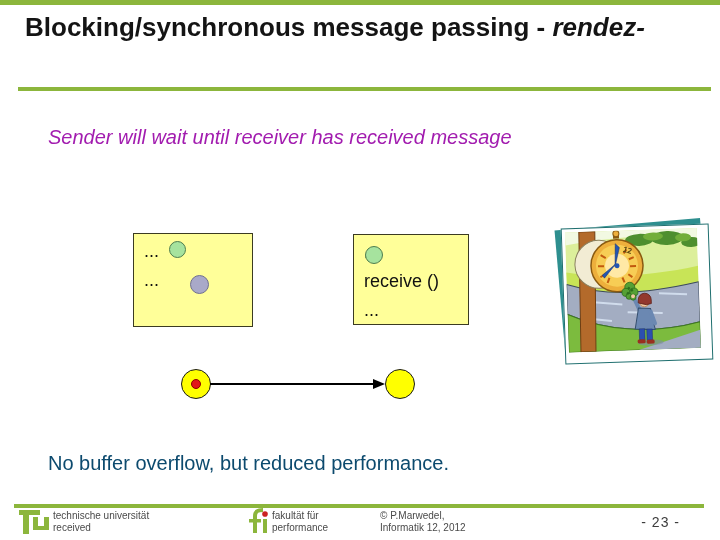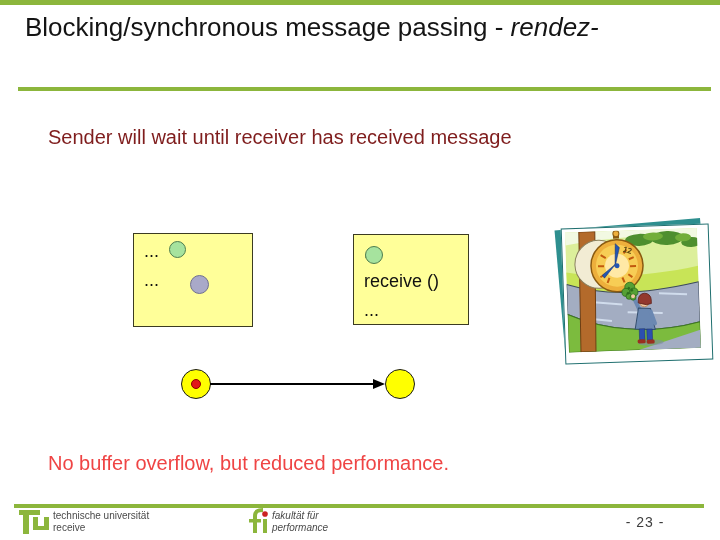--- a/index.html
+++ b/index.html
@@ -3,25 +3,25 @@
 <meta charset="utf-8">
 <style>
   html,body{margin:0;padding:0;background:#fff;}
   .slide{
     position:relative; width:720px; height:540px; overflow:hidden;
     background:#fff; font-family:"Liberation Sans", sans-serif;
   }
   .top-bar{position:absolute;left:0;top:0;width:720px;height:5px;background:var(--accent_green,#8CB63C);}
   .title{
     position:absolute;left:25px;top:12px;width:682px;margin:0;
-    font-size:26px;font-weight:normal;line-height:30px;color:#141414;letter-spacing:0;
+    font-size:26px;font-weight:bold;line-height:30px;color:#141414;letter-spacing:0;
   }
   .title em{font-style:italic;}
   .title-underline{position:absolute;left:18px;top:87px;width:693px;height:4px;background:var(--accent_green,#8CB63C);}
-  .body-text{position:absolute;left:48px;top:126px;font-size:20px;color:#7f1d1d;}
+  .body-text{position:absolute;left:48px;top:126px;font-size:20px;color:#a21caf;font-style:italic;}
   .codebox{
     position:absolute;background:var(--box_fill,#FFFF99);
     border:1px solid var(--box_border,#3B3B22);
     font-size:18px;line-height:29px;color:#111;
     padding:3px 0 0 10px;box-sizing:border-box;
   }
   .codebox .line{position:relative;z-index:3;}
   #sender-box{left:133px;top:233px;width:120px;height:94px;}
   #receiver-box{left:353px;top:234px;width:116px;height:91px;}
   .token{position:absolute;border-radius:50%;box-sizing:border-box;}
@@ -43,32 +43,32 @@
   }
   #arrow-svg{position:absolute;left:196px;top:377px;}
   .clip-back{
     position:absolute;left:560px;top:224px;width:146px;height:132px;
     background:var(--frame_teal,#2E8F8F);transform:rotate(-5deg);
   }
   .clip-frame{
     position:absolute;left:563px;top:226px;width:140px;height:128px;
     background:#fff;border:1px solid #1F6F6F;padding:3px;transform:rotate(-2deg);
   }
-  .conclusion{position:absolute;left:48px;top:452px;font-size:20px;color:#ef4444;}
+  .conclusion{position:absolute;left:48px;top:452px;font-size:20px;color:#0c4a6e;}
   .footer-divider{position:absolute;left:14px;top:504px;width:690px;height:4px;background:var(--accent_green,#8CB63C);}
   .footer-text{
     position:absolute;font-size:10px;line-height:12px;color:var(--footer_text,#4A4A4A);
   }
   #university-name{left:53px;top:510px;}
-  #faculty-name{left:272px;top:510px;font-style:italic;}
+  #faculty-name{left:272px;top:510px;}
   #credit-text{left:380px;top:510px;font-size:10px;}
   #tu-logo{position:absolute;left:19px;top:508px;}
   #fi-logo{position:absolute;left:246px;top:506px;}
   .page-number{
-    position:absolute;left:610px;top:514px;width:70px;text-align:center;
+    position:absolute;left:610px;top:514px;width:70px;text-align:right;
     font-size:14px;color:#3d3d3d;letter-spacing:1px;
   }
 </style>
 </head>
 <body>
 
 <div class="slide">
 
   <div class="top-bar"></div>
 
@@ -185,30 +185,34 @@
     <g fill="#8CB63C">
       <rect x="0" y="2" width="21" height="5"></rect>
       <rect x="4" y="2" width="6" height="24"></rect>
       <rect x="14" y="9" width="5" height="13"></rect>
       <rect x="25" y="9" width="5" height="13"></rect>
       <rect x="14" y="18" width="16" height="4"></rect>
     </g>
   </svg>
   <div class="footer-text" id="university-name">
     <div>technische universität</div>
-    <div>receive</div>
+    <div>received</div>
   </div>
 
   <svg id="fi-logo" width="24" height="32" viewBox="0 0 24 32">
     <path d="M9,27 L9,10 C9,5 12,4 17,4" fill="none" stroke="#8CB63C" stroke-width="4"></path>
     <rect x="3" y="13" width="12" height="3.5" fill="#8CB63C"></rect>
     <rect x="17" y="13" width="4" height="14" fill="#8CB63C"></rect>
     <circle cx="19" cy="8" r="2.8" fill="#CC2222"></circle>
   </svg>
   <div class="footer-text" id="faculty-name">
     <div>fakultät für</div>
     <div>performance</div>
   </div>
 
+  <div class="footer-text" id="credit-text">
+    <div>© P.Marwedel,</div>
+    <div>Informatik 12,  2012</div>
+  </div>
 
   <div class="page-number">- 23 -</div>
 
 </div>
 
 </body></html>

